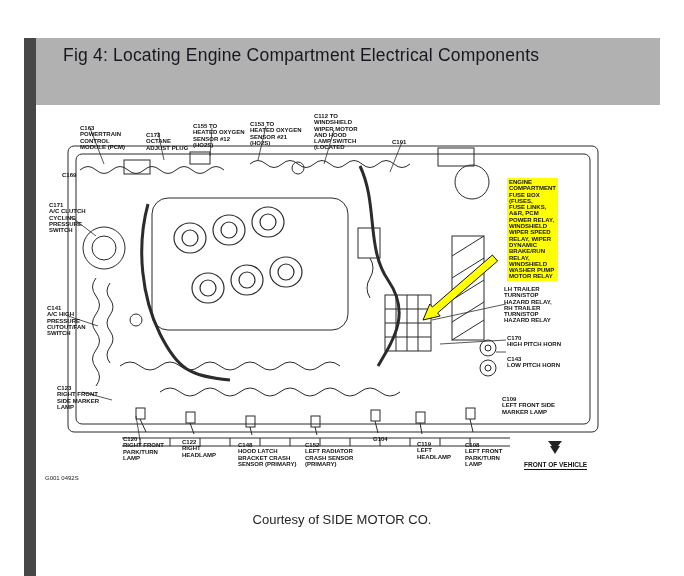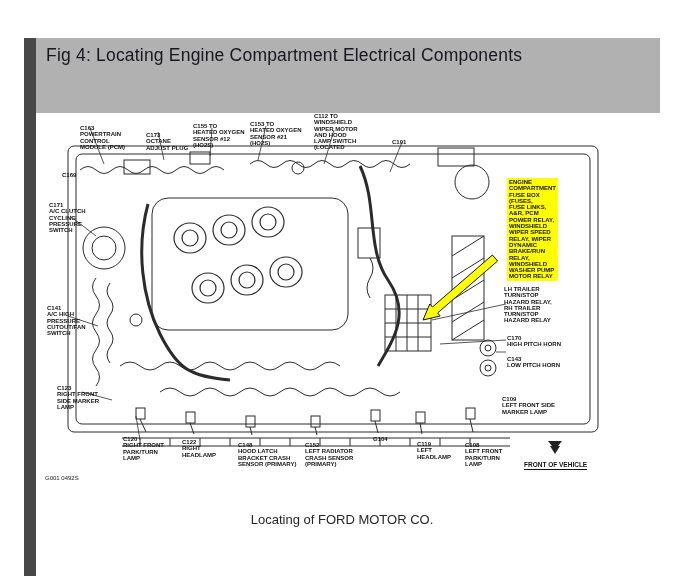--- a/index.html
+++ b/index.html
@@ -5,23 +5,23 @@
   html,body { margin:0; padding:0; background:#ffffff; }
   .page {
     position:relative; width:684px; height:576px; background:#ffffff;
     font-family:"Liberation Sans", sans-serif; overflow:hidden;
   }
   .edge-bar {
     position:absolute; left:24px; top:38px; width:12px; height:538px;
     background:var(--edge_bar,#474747);
   }
   .header {
-    position:absolute; left:36px; top:38px; width:624px; height:75px;
+    position:absolute; left:36px; top:38px; width:624px; height:67px;
     background:var(--header_bg,#b2b1b1); color:var(--ink,#17171f);
-    box-sizing:border-box; padding:5px 0 0 10px;
+    box-sizing:border-box; padding:5px 0 0 27px;
   }
   .header .t { font-size:17.5px; line-height:25px; letter-spacing:0.2px; }
   .art-wrap { position:absolute; left:40px; top:108px; width:590px; height:380px; }
   .dlabel {
     position:absolute; font-size:6px; font-weight:bold; line-height:1.05;
     color:#121212; white-space:pre-line; z-index:3;
   }
   .dlabel.hl { background:var(--highlight,#ffff00); padding:1px 2px; }
   .plate {
     position:absolute; left:45px; top:475px; font-size:6px; color:#222; z-index:3;
@@ -241,15 +241,15 @@
 
   <div class="plate">G001 0492S</div>
 
   <span class="fov-icon">
     <svg width="18" height="16" viewBox="0 0 18 16">
         <path d="M2,1 H16 L12,6 H14 L9,14 L4,6 H6 Z" fill="#222"></path>
       </svg>
   </span>
   <div class="fov">FRONT OF VEHICLE</div>
 
-  <div class="footer">Locating of FORD MOTOR CO.</div>
+  <div class="footer">Courtesy of SIDE MOTOR CO.</div>
 
 </div>
 
 </body></html>

